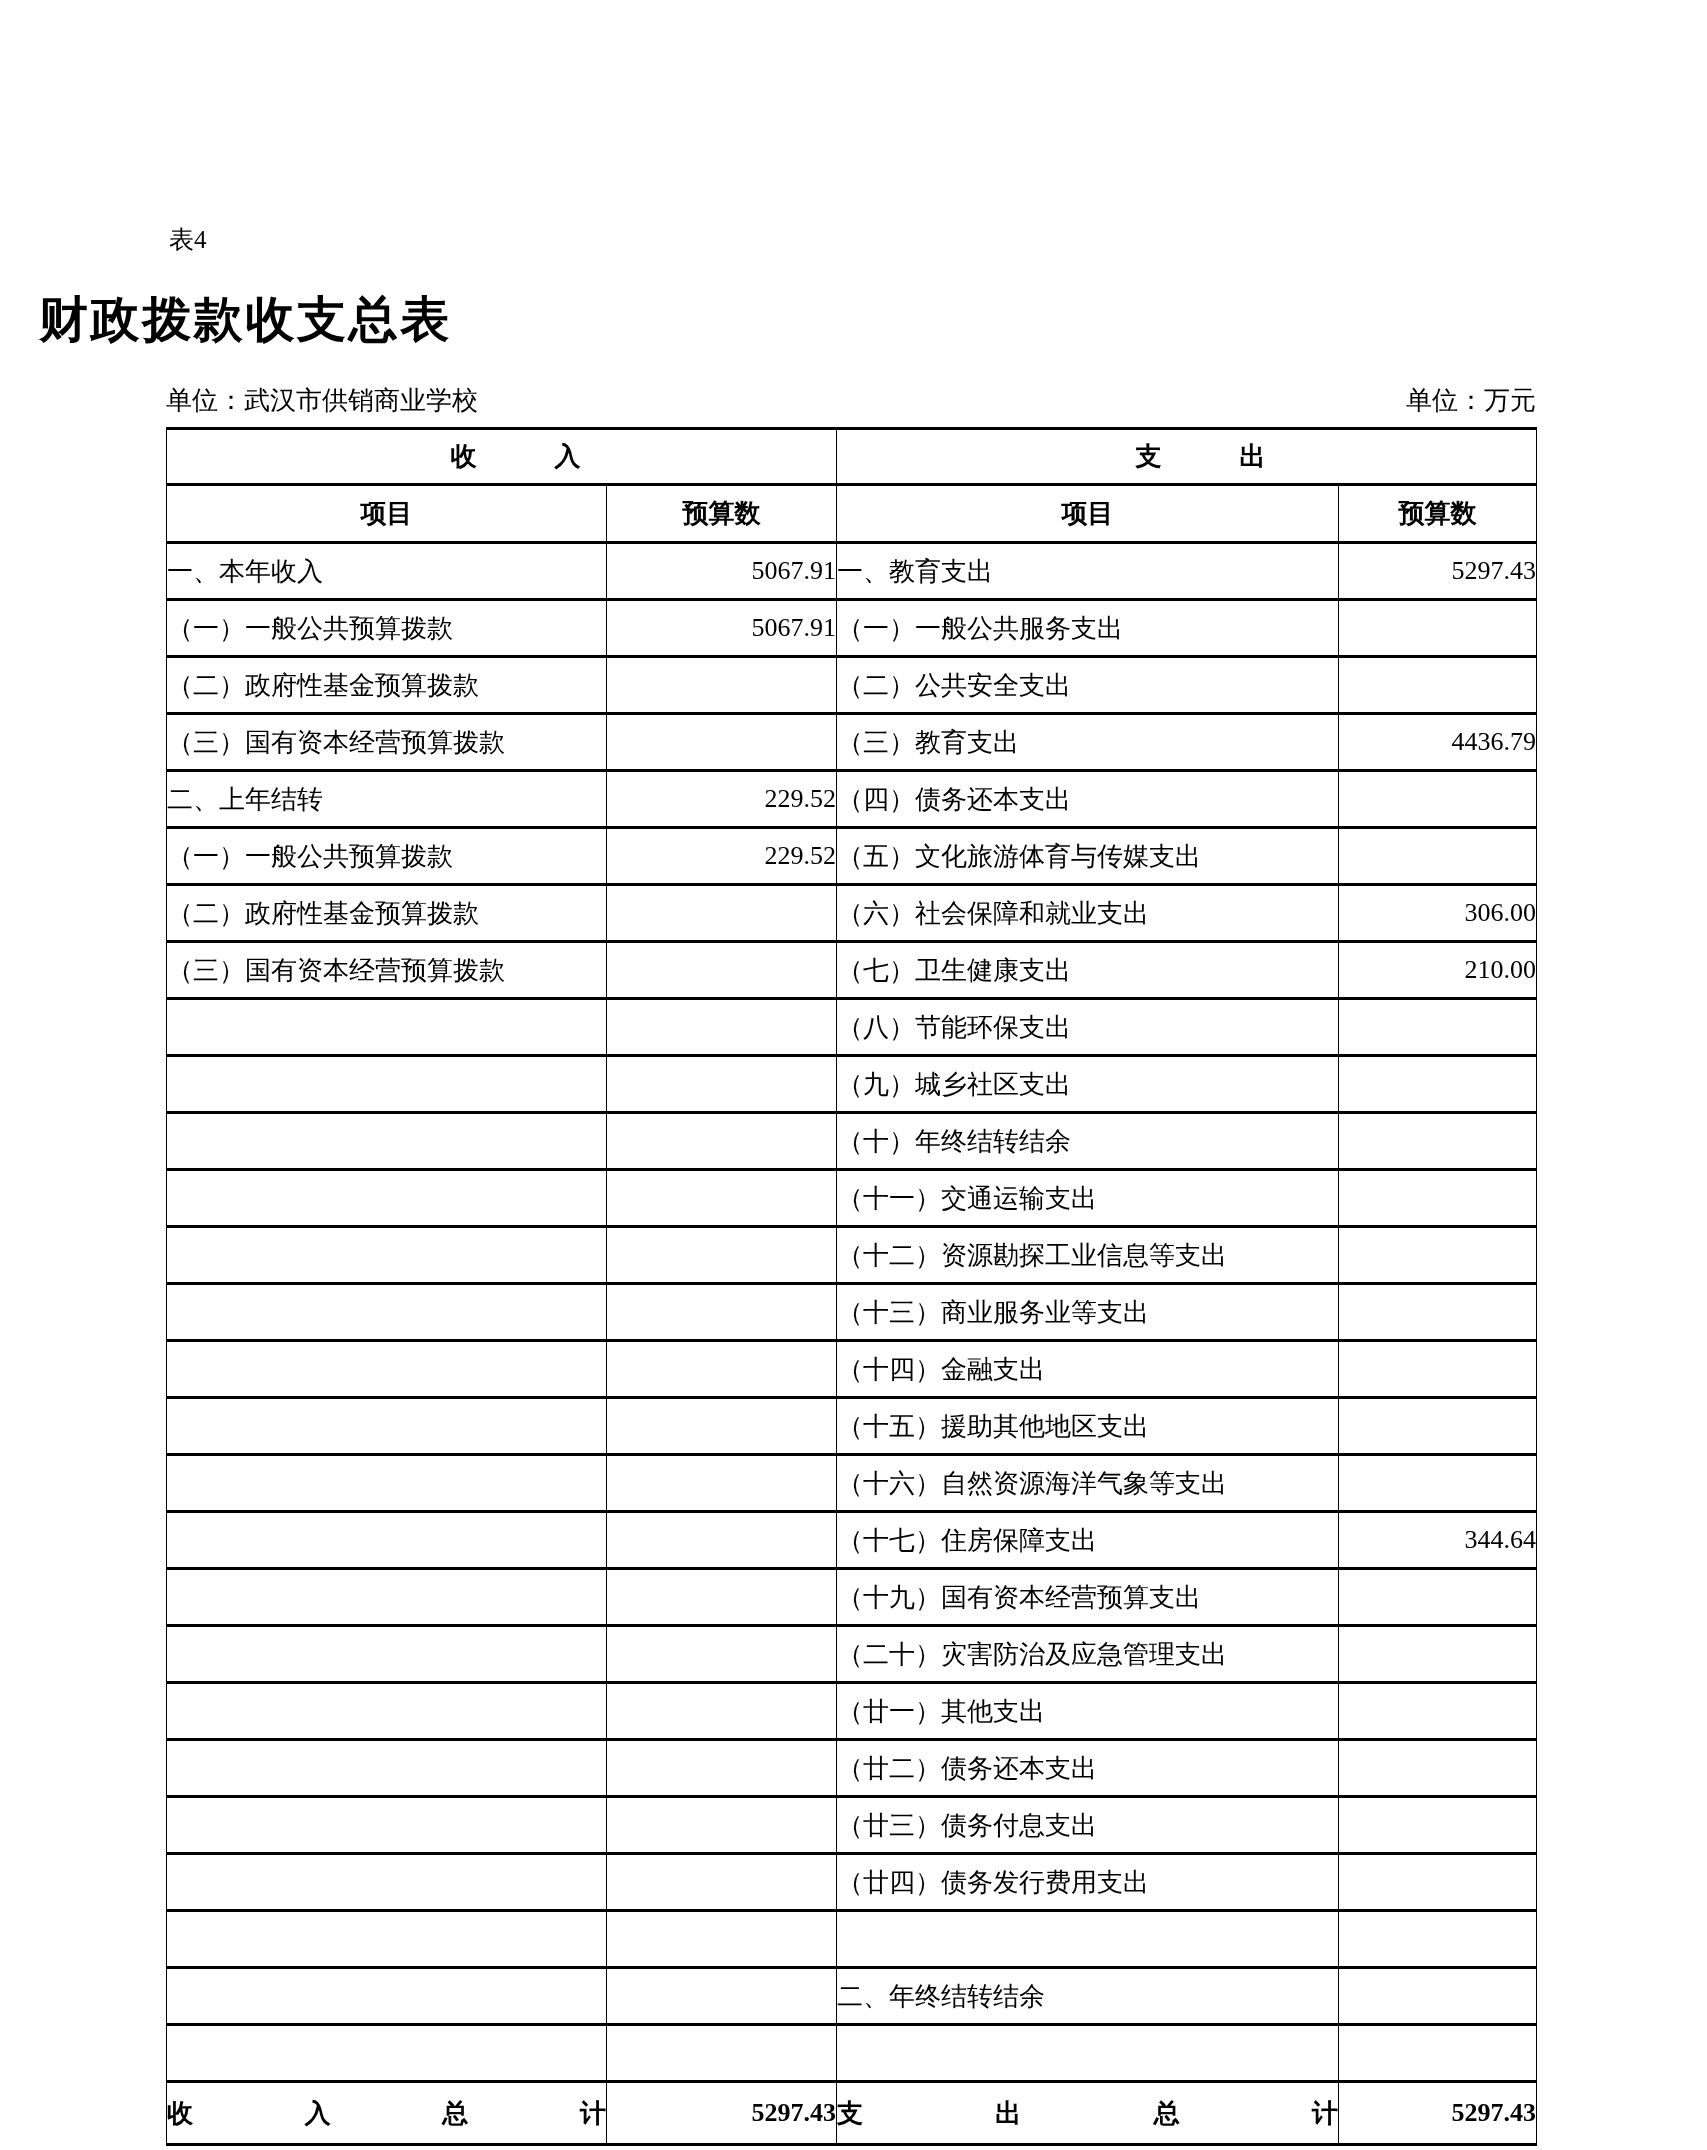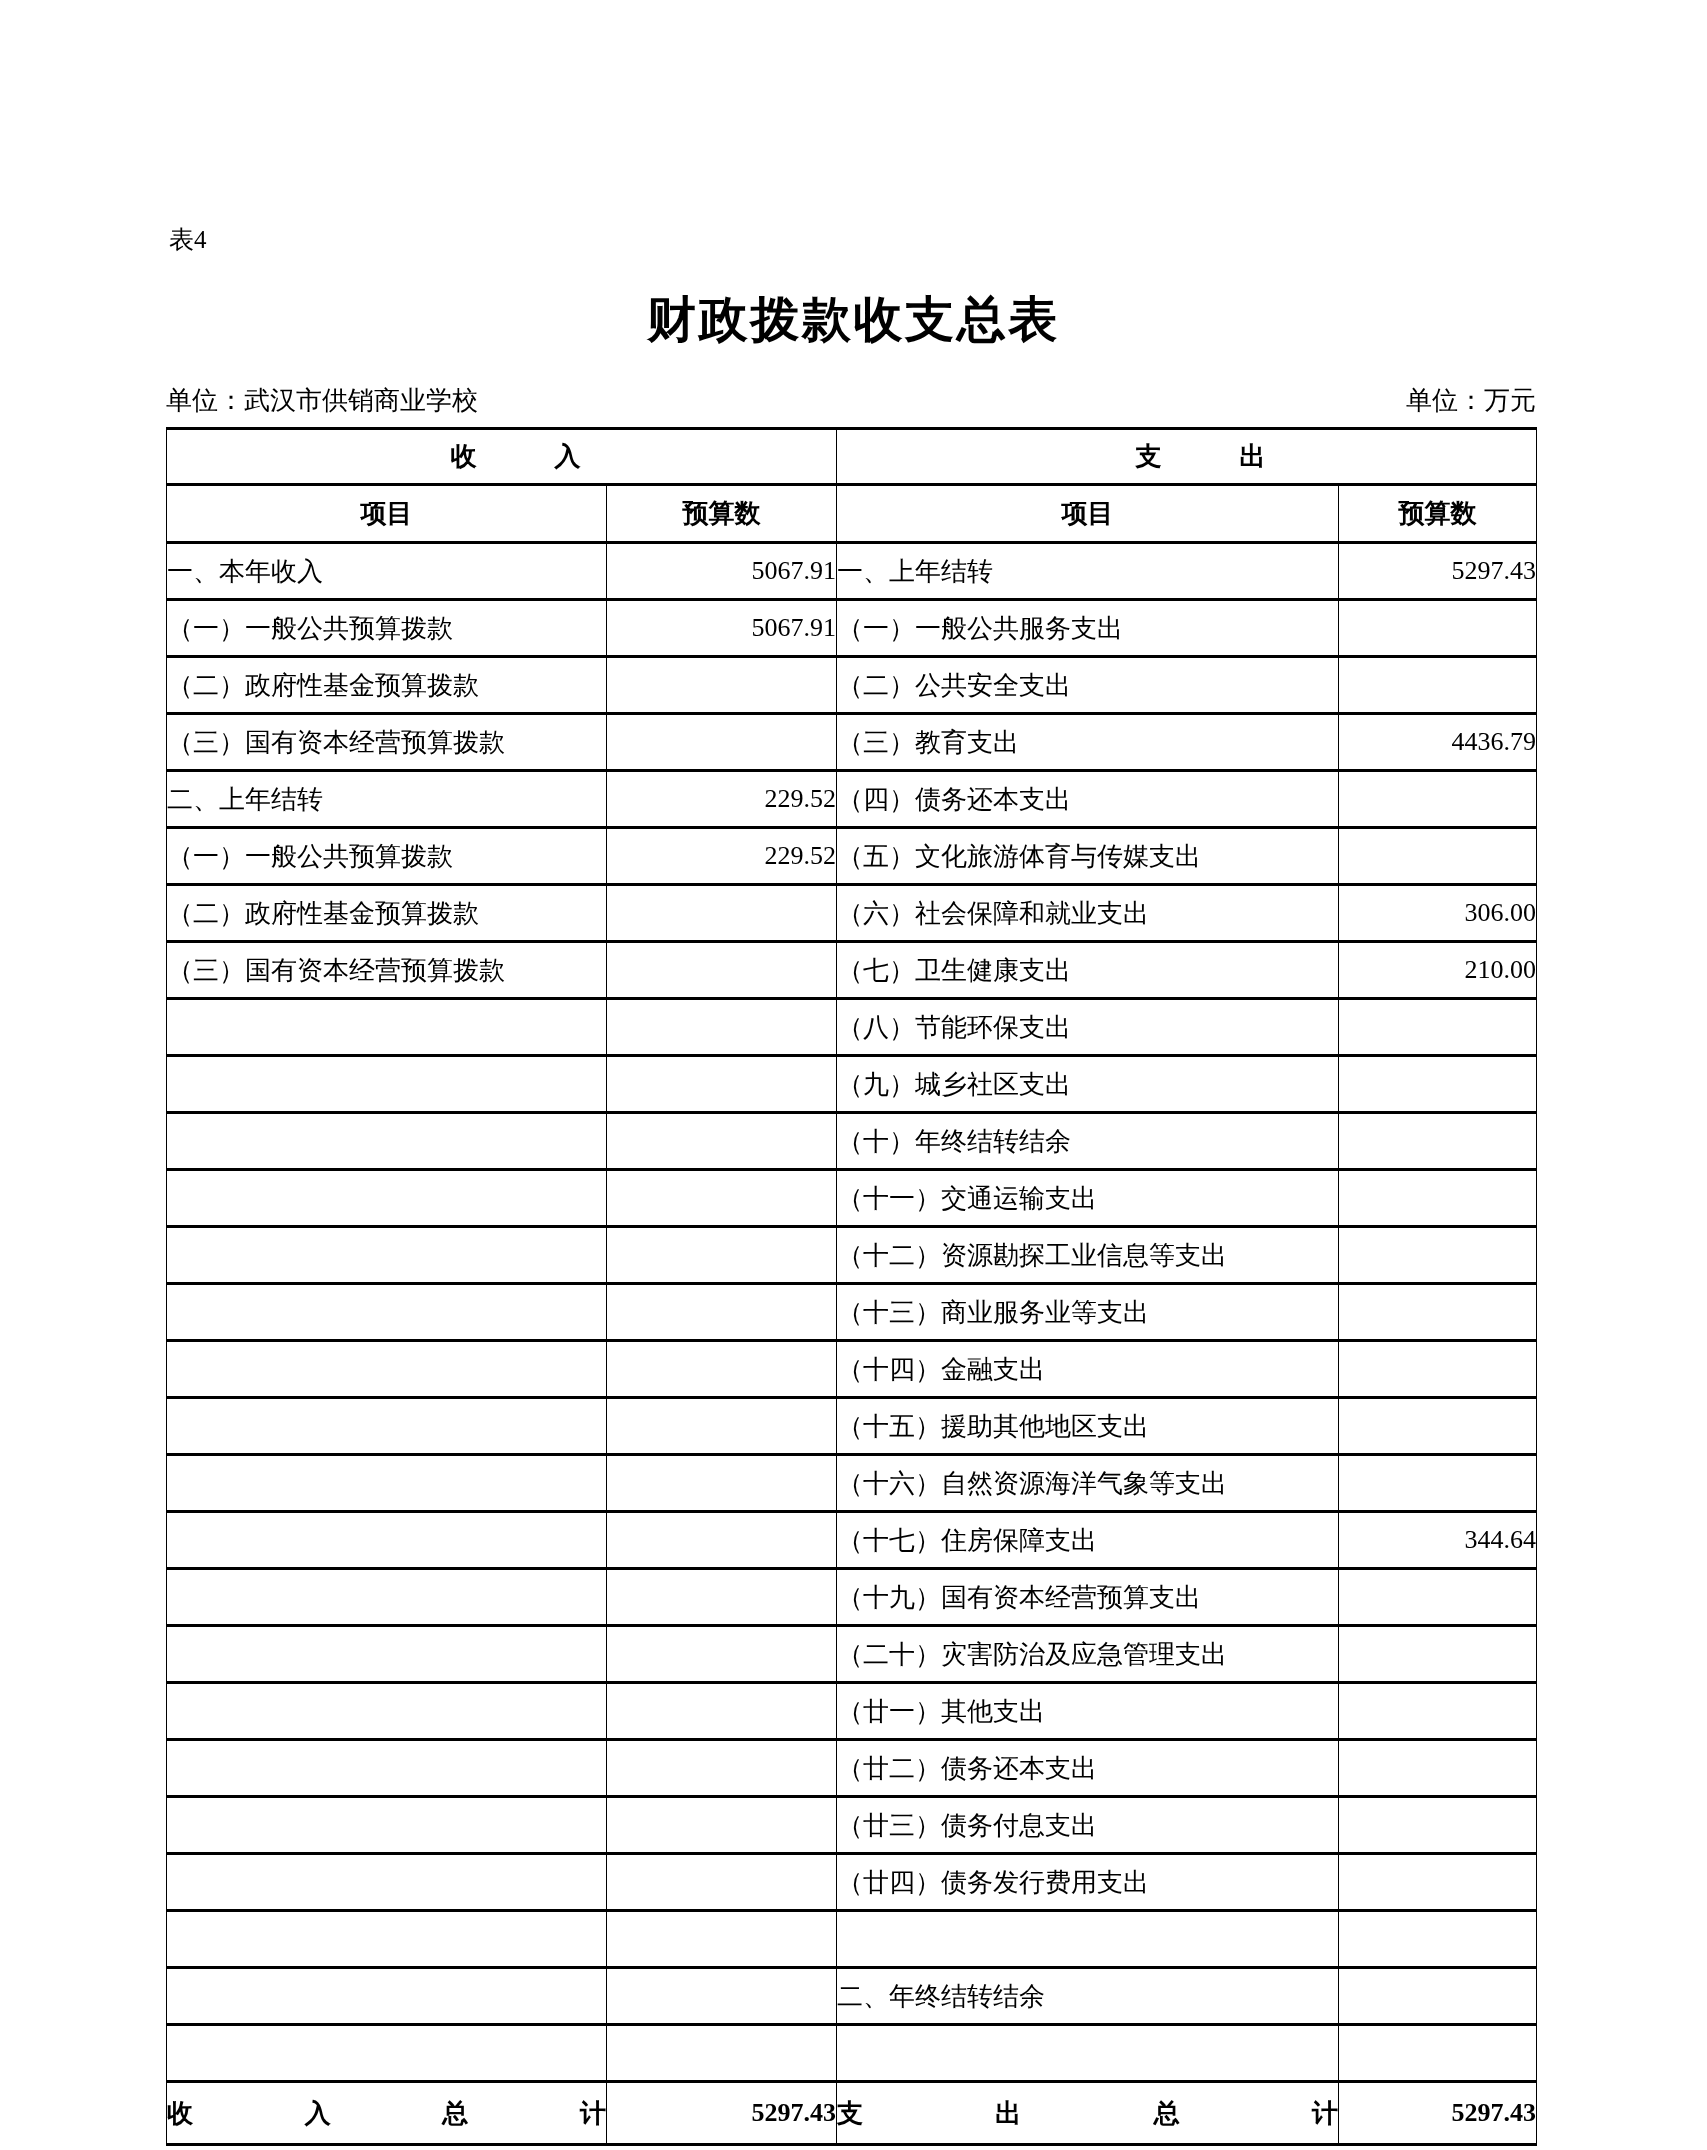--- a/index.html
+++ b/index.html
@@ -17,25 +17,25 @@
   .page-label {
     position: absolute;
     left: 169px; top: 227px;
     font-size: 25px;
     line-height: 1;
   }
   .doc-title {
     position: absolute;
     left: 0; top: 295px; width: 100%;
     margin: 0;
-    text-align: center;
     font-size: 49px;
     font-weight: 700;
     letter-spacing: 2.6px;
     line-height: 1;
+    padding-left: 39px;
   }
   .unit-row {
     position: absolute;
     left: 166px; top: 385px; width: 1370px;
     display: flex;
     justify-content: space-between;
     font-size: 26px;
     line-height: 1.2;
   }
 
@@ -101,21 +101,21 @@
         <th>项目</th>
         <th>预算数</th>
         <th>项目</th>
         <th>预算数</th>
       </tr>
     </thead>
     <tbody id="table-body">
         <tr class="drow short">
           <td class="item-cell">一、本年收入</td>
           <td class="num-cell">5067.91</td>
-          <td class="item-cell">一、上年结转</td>
+          <td class="item-cell">一、教育支出</td>
           <td class="num-cell">5297.43</td>
         </tr>
         <tr class="drow">
           <td class="item-cell">（一）一般公共预算拨款</td>
           <td class="num-cell">5067.91</td>
           <td class="item-cell">（一）一般公共服务支出</td>
           <td class="num-cell"></td>
         </tr>
         <tr class="drow">
           <td class="item-cell">（二）政府性基金预算拨款</td>

